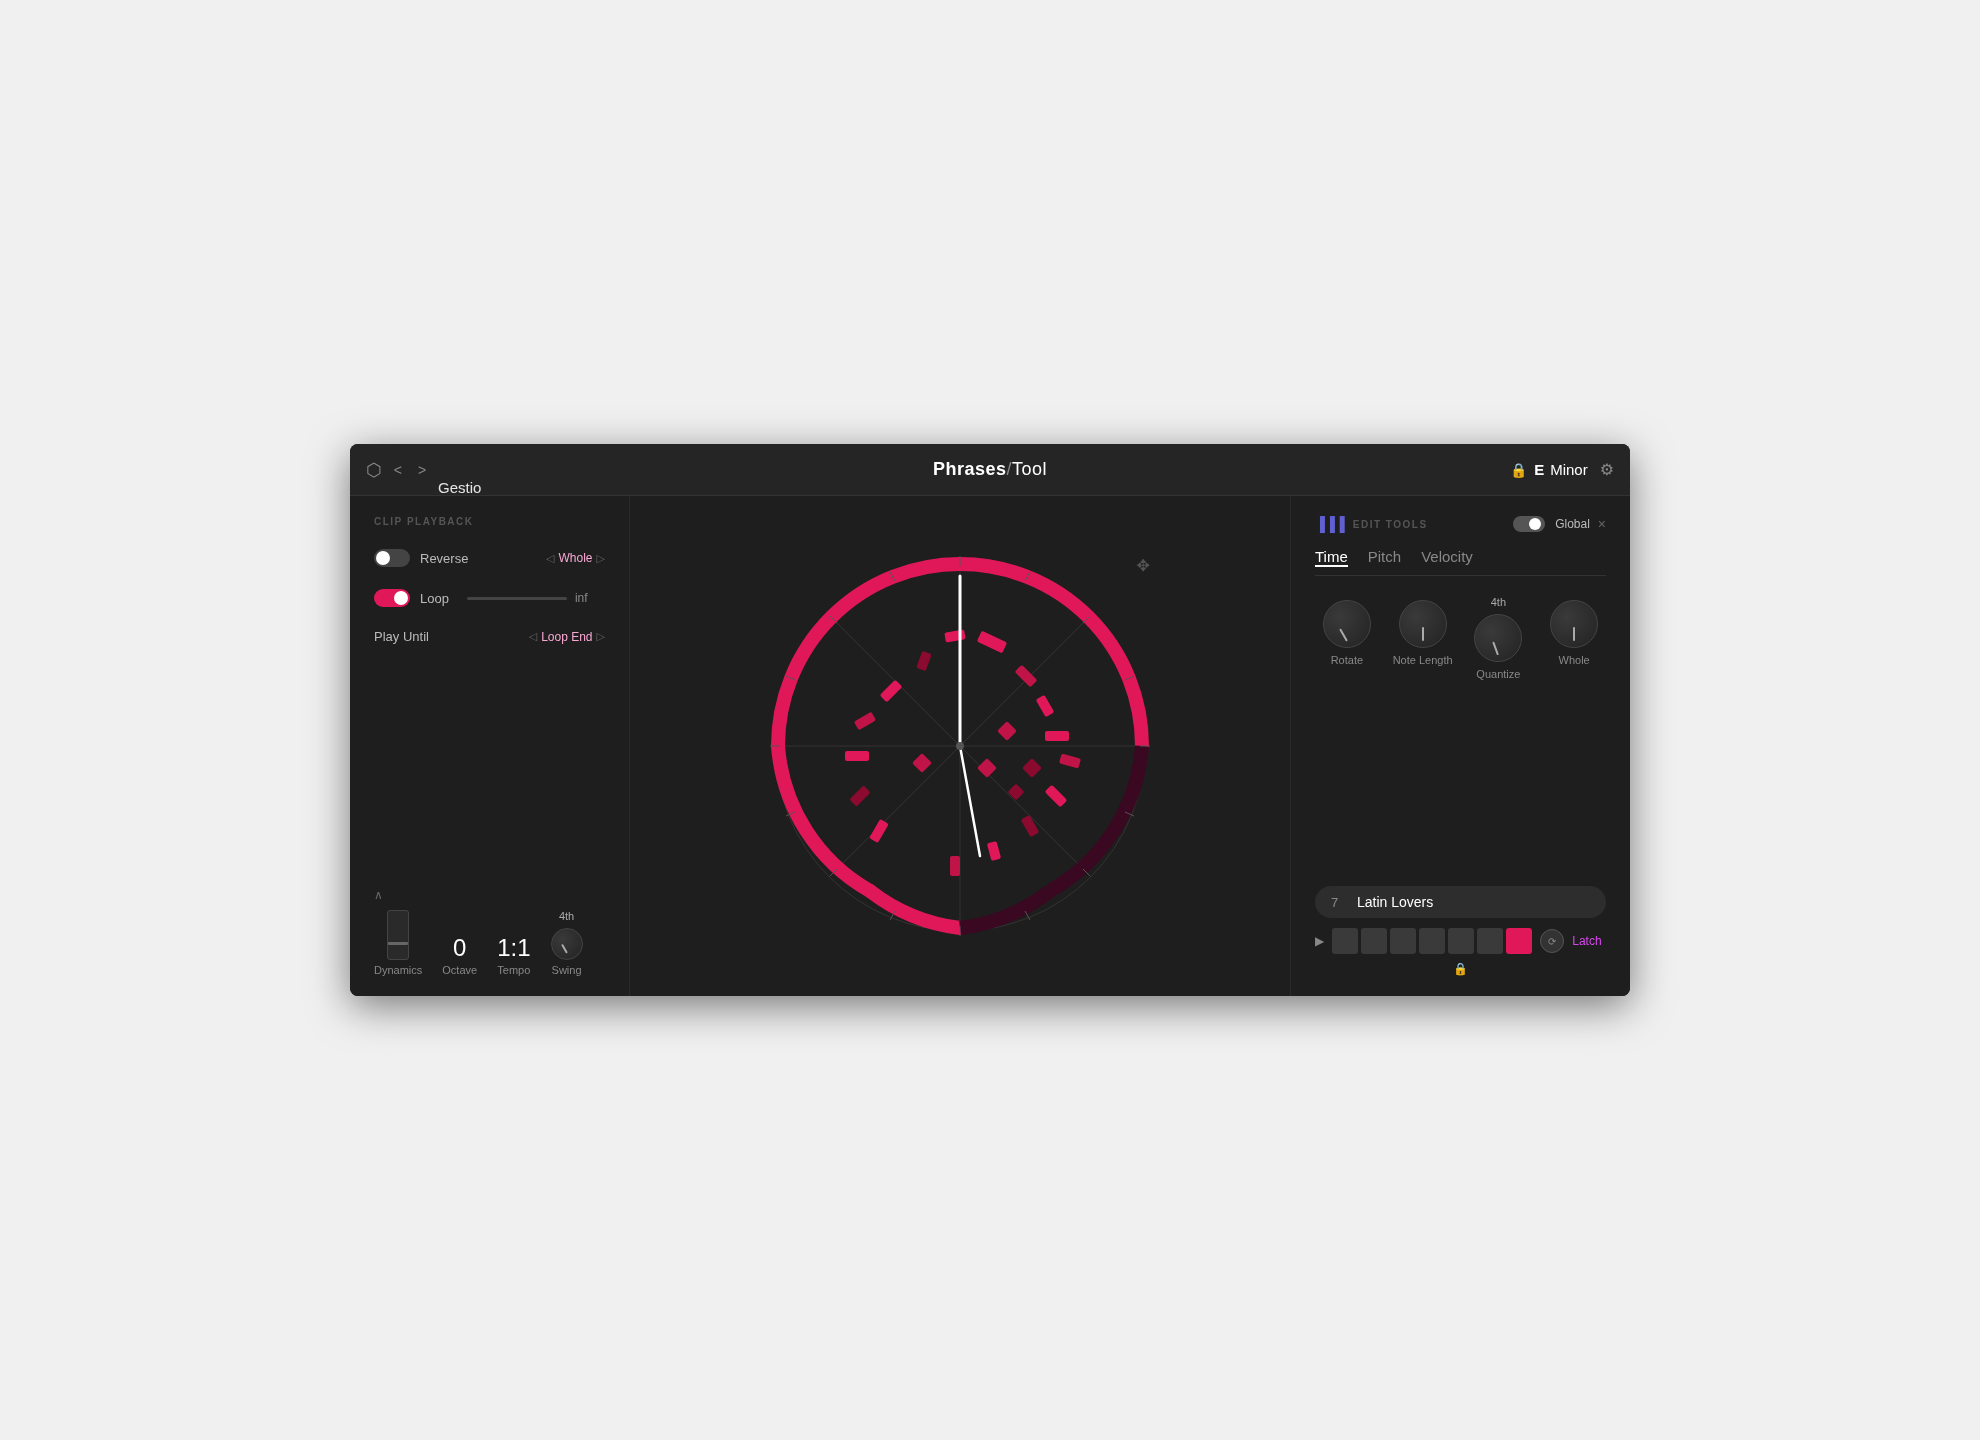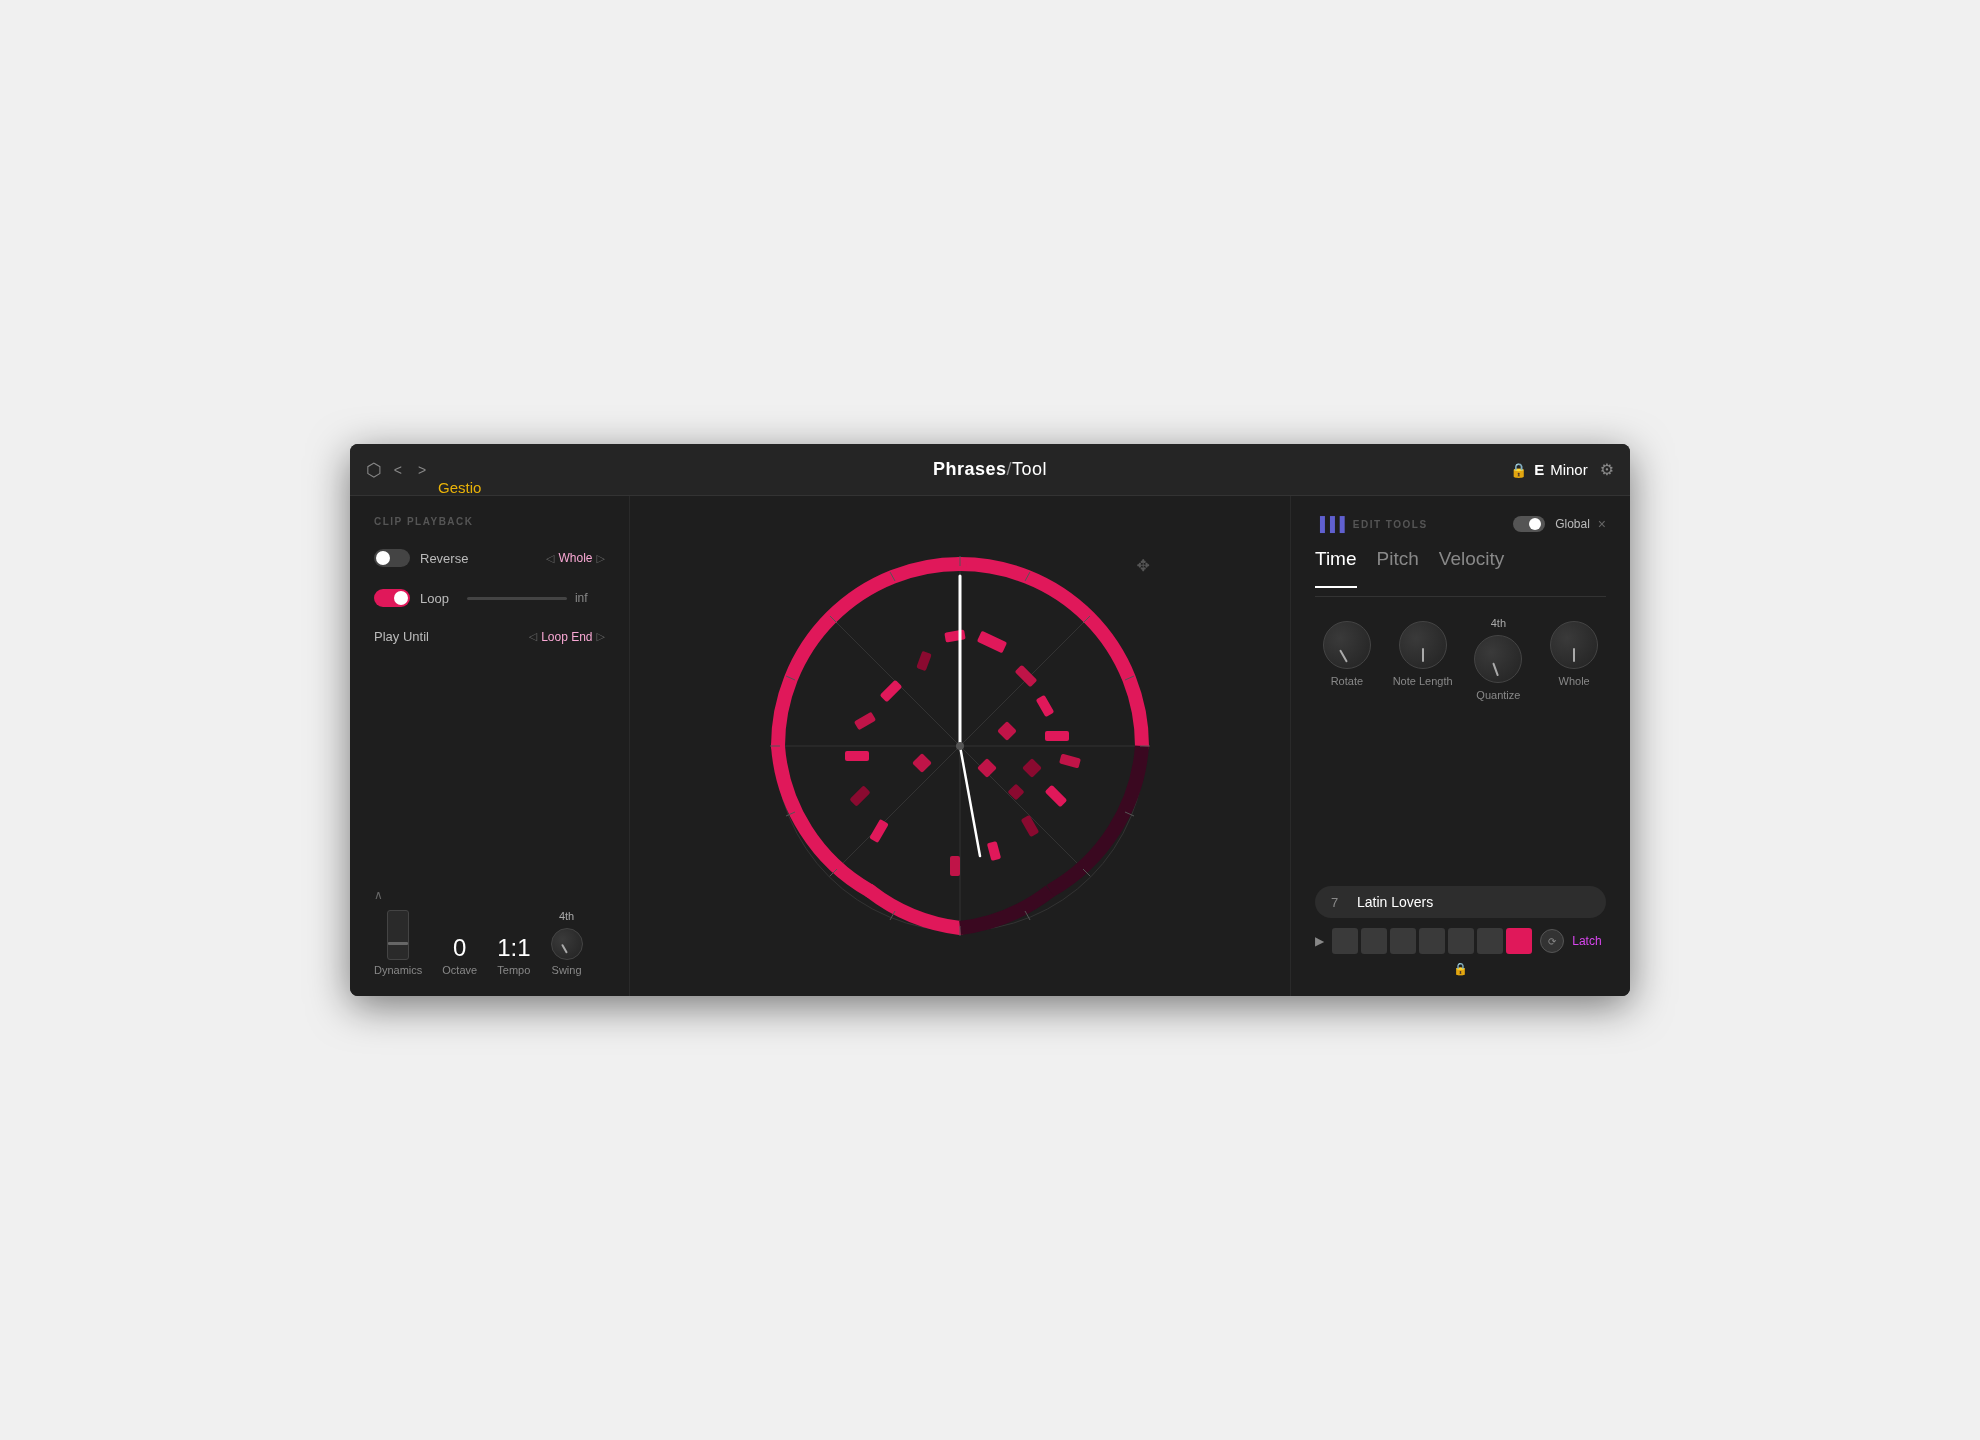--- a/index.html
+++ b/index.html
@@ -48,21 +48,21 @@
     }
     .nav-btn {
       background: none;
       border: none;
       color: #888;
       cursor: pointer;
       font-size: 14px;
       padding: 2px 4px;
     }
     .app-title {
-      color: #eab308;
+      color: #e5e5e5;
       font-size: 15px;
       font-weight: 400;
       margin-top: 36px;
     }
     .phrases-tool-logo {
       color: #fff;
       font-size: 18px;
       letter-spacing: 0.5px;
     }
     .phrases-tool-logo .phrases {
@@ -355,23 +355,23 @@
       cursor: pointer;
     }
     .tabs-row {
       display: flex;
       gap: 20px;
       border-bottom: 1px solid #333;
       padding-bottom: 8px;
     }
     .tab {
       color: #888;
-      font-size: 19px;
-      cursor: pointer;
-      padding-bottom: 16px;
+      font-size: 15px;
+      cursor: pointer;
+      padding-bottom: 0;
     }
     .tab.active {
       color: #fff;
       border-bottom: 2px solid #fff;
     }
     .knobs-grid {
       display: grid;
       grid-template-columns: repeat(4, 1fr);
       gap: 12px;
       margin-top: 8px;

